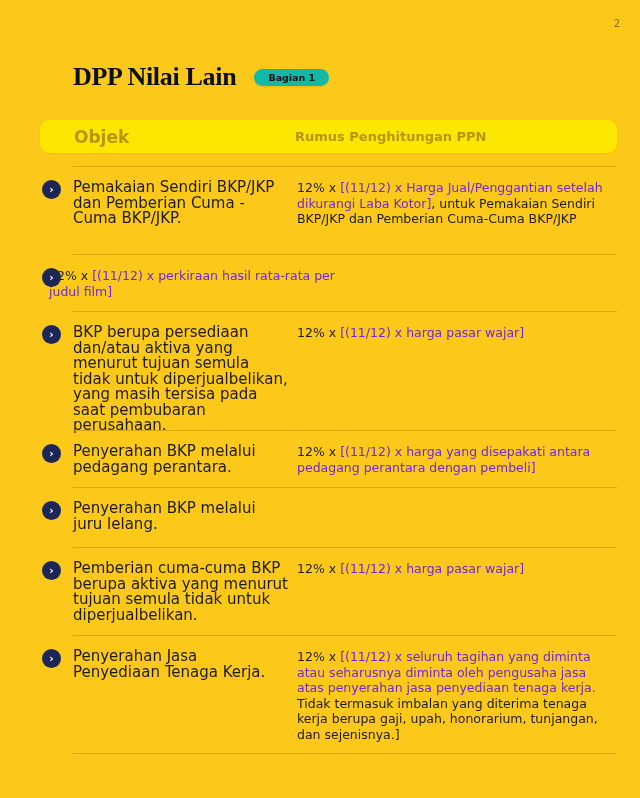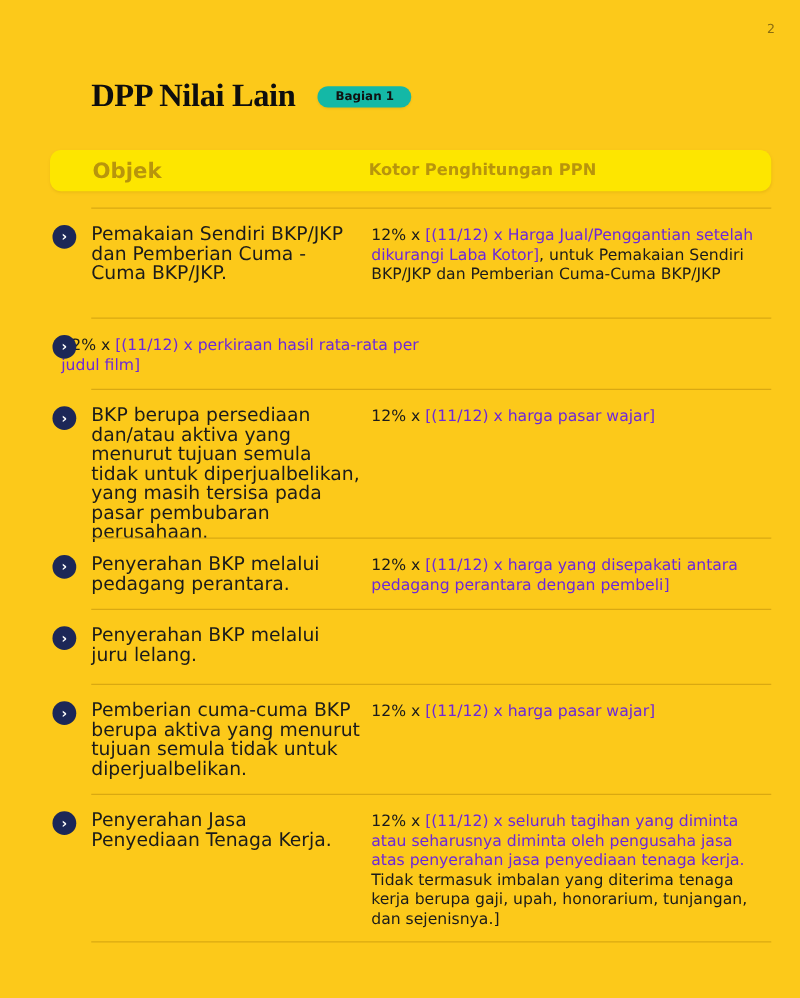--- a/index.html
+++ b/index.html
@@ -74,36 +74,36 @@
 
 <div class="page-num">2</div>
 
 <div class="title-row">
   <span class="title">DPP Nilai Lain</span>
   <span class="pill">Bagian 1</span>
 </div>
 
 <div class="header-bar">
   <span class="h1">Objek</span>
-  <span class="h2">Kotor Penghitungan PPN</span>
+  <span class="h2">Rumus Penghitungan PPN</span>
 </div>
 
 <div class="rows" id="rows-container" style="top:166px;">
   <div class="row" style="height:62px;">
     <span class="icon">›</span>
     <div class="objek">Pemakaian Sendiri BKP/JKP dan Pemberian Cuma - Cuma BKP/JKP.</div>
     <div class="rumus"><span>12% x </span><b>[(11/12) x Harga Jual/Penggantian setelah dikurangi Laba Kotor]</b><span>, untuk Pemakaian Sendiri BKP/JKP dan Pemberian Cuma-Cuma BKP/JKP</span></div>
   </div>
   <div class="row" style="height:31px;">
     <span class="icon">›</span>
     <div class="rumus"><span>12% x </span><b>[(11/12) x perkiraan hasil rata-rata per judul film]</b><span></span></div>
   </div>
   <div class="row" style="height:93px;">
     <span class="icon">›</span>
-    <div class="objek">BKP berupa persediaan dan/atau aktiva yang menurut tujuan semula tidak untuk diperjualbelikan, yang masih tersisa pada pasar pembubaran perusahaan.</div>
+    <div class="objek">BKP berupa persediaan dan/atau aktiva yang menurut tujuan semula tidak untuk diperjualbelikan, yang masih tersisa pada saat pembubaran perusahaan.</div>
     <div class="rumus"><span>12% x </span><b>[(11/12) x harga pasar wajar]</b><span></span></div>
   </div>
   <div class="row" style="height:31px;">
     <span class="icon">›</span>
     <div class="objek">Penyerahan BKP melalui pedagang perantara.</div>
     <div class="rumus"><span>12% x </span><b>[(11/12) x harga yang disepakati antara pedagang perantara dengan pembeli]</b><span></span></div>
   </div>
   <div class="row" style="height:34px;">
     <span class="icon">›</span>
     <div class="objek">Penyerahan BKP melalui juru lelang.</div>

